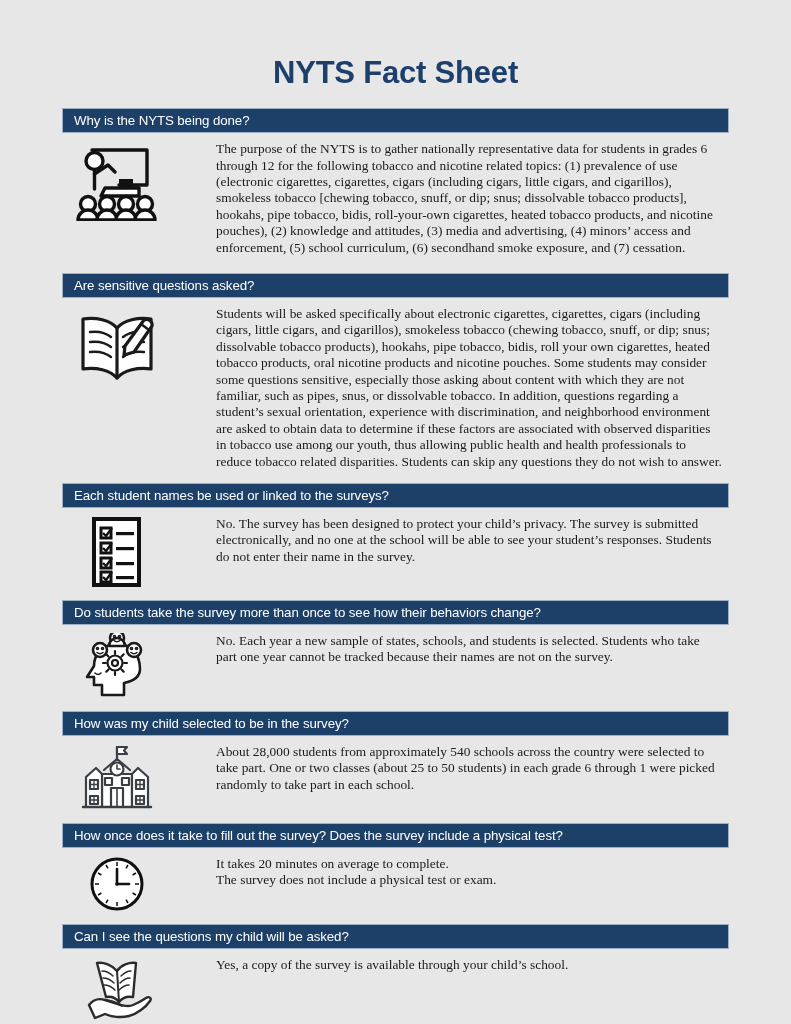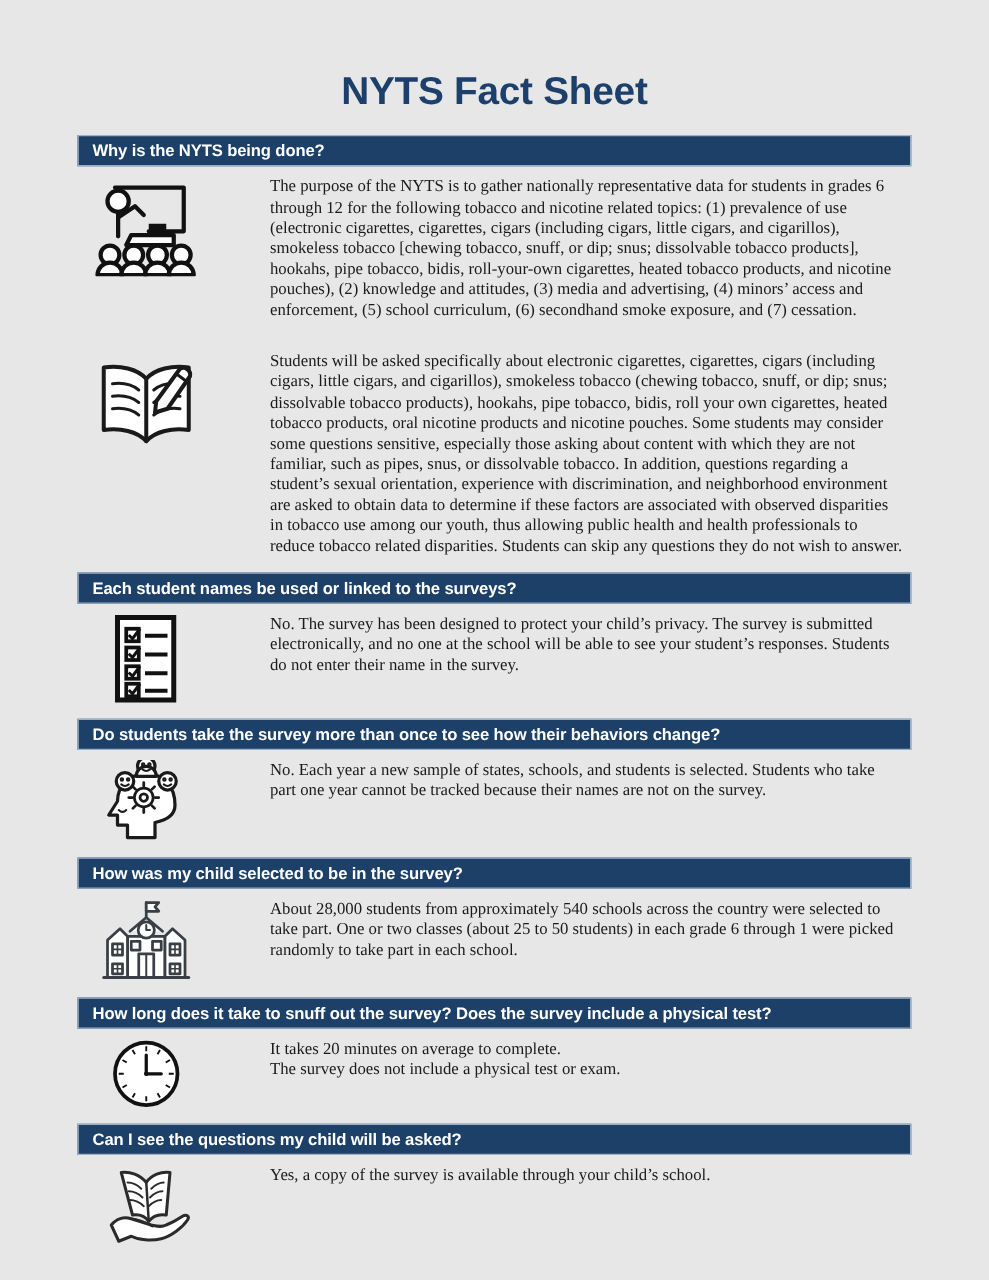--- a/index.html
+++ b/index.html
@@ -33,21 +33,21 @@
     line-height: 1.1;
   }
   .section {
     margin-top: 0;
   }
   .bar {
     background: #1d4068;
     border: 1px solid #9fb0c4;
     color: #ffffff;
     font-family: "Liberation Sans", sans-serif;
-    font-weight: bold;
+    font-weight: normal;
     font-size: 13.3px;
     letter-spacing: -0.1px;
     padding: 6px 15px 6px 11px;
     box-sizing: border-box;
     line-height: 1.15;
     height: 25px;
     display: flex;
     align-items: center;
   }
   .body-row {
@@ -121,20 +121,21 @@
       </div>
       <div class="text-cell">
         <p>The purpose of the NYTS is to gather nationally representative data for students in grades 6 through 12 for the following tobacco and nicotine related topics: (1) prevalence of use (electronic cigarettes, cigarettes, cigars (including cigars, little cigars, and cigarillos), smokeless tobacco [chewing tobacco, snuff, or dip; snus; dissolvable tobacco products], hookahs, pipe tobacco, bidis, roll-your-own cigarettes, heated tobacco products, and nicotine pouches), (2) knowledge and attitudes, (3) media and advertising, (4) minors’ access and enforcement, (5) school curriculum, (6) secondhand smoke exposure, and (7) cessation.</p>
       </div>
     </div>
   </div>
 
   <div class="sp-2"></div>
 
   <div class="section">
+    <div class="bar">Are sensitive questions asked?</div>
     <div class="body-row">
       <div class="icon-cell">
         <svg width="86" height="84" viewBox="0 0 86 84">
           <g fill="none" stroke="#1a1a1a" stroke-width="3.2" stroke-linejoin="round" stroke-linecap="round">
             <path d="M43 22 C36 14 22 11 9 13 V63 C22 61 36 64 43 72 C50 64 64 61 77 63 V13 C64 11 50 14 43 22 Z" fill="#fff"></path>
             <path d="M43 22 V72"></path>
             <g stroke-width="2.4">
               <path d="M16 26 C24 25 32 27 37 31"></path>
               <path d="M16 36 C24 35 32 37 37 41"></path>
               <path d="M16 46 C24 45 32 47 37 51"></path>
@@ -256,21 +257,21 @@
       </div>
       <div class="text-cell">
         <p>About 28,000 students from approximately 540 schools across the country were selected to take part. One or two classes (about 25 to 50 students) in each grade 6 through 1 were picked randomly to take part in each school.</p>
       </div>
     </div>
   </div>
 
   <div class="sp-6"></div>
 
   <div class="section">
-    <div class="bar">How long does it take to snuff out the survey? Does the survey include a physical test?</div>
+    <div class="bar">How once does it take to fill out the survey? Does the survey include a physical test?</div>
     <div class="body-row">
       <div class="icon-cell">
         <svg width="56" height="56" viewBox="0 0 56 56">
           <circle cx="28" cy="28" r="25" fill="#fff" stroke="#111111" stroke-width="3"></circle>
           <g stroke="#111111" stroke-width="1.5">
             <path d="M28 6 v4 M28 46 v4 M6 28 h4 M46 28 h4"></path>
             <path d="M39 9 l-2 3.4 M17 47 l2 -3.4 M47 39 l-3.4 -2 M9 17 l3.4 2"></path>
             <path d="M17 9 l2 3.4 M39 47 l-2 -3.4 M9 39 l3.4 -2 M47 17 l-3.4 2"></path>
           </g>
           <path d="M28 28 V13" stroke="#111111" stroke-width="2.6" stroke-linecap="round"></path>

